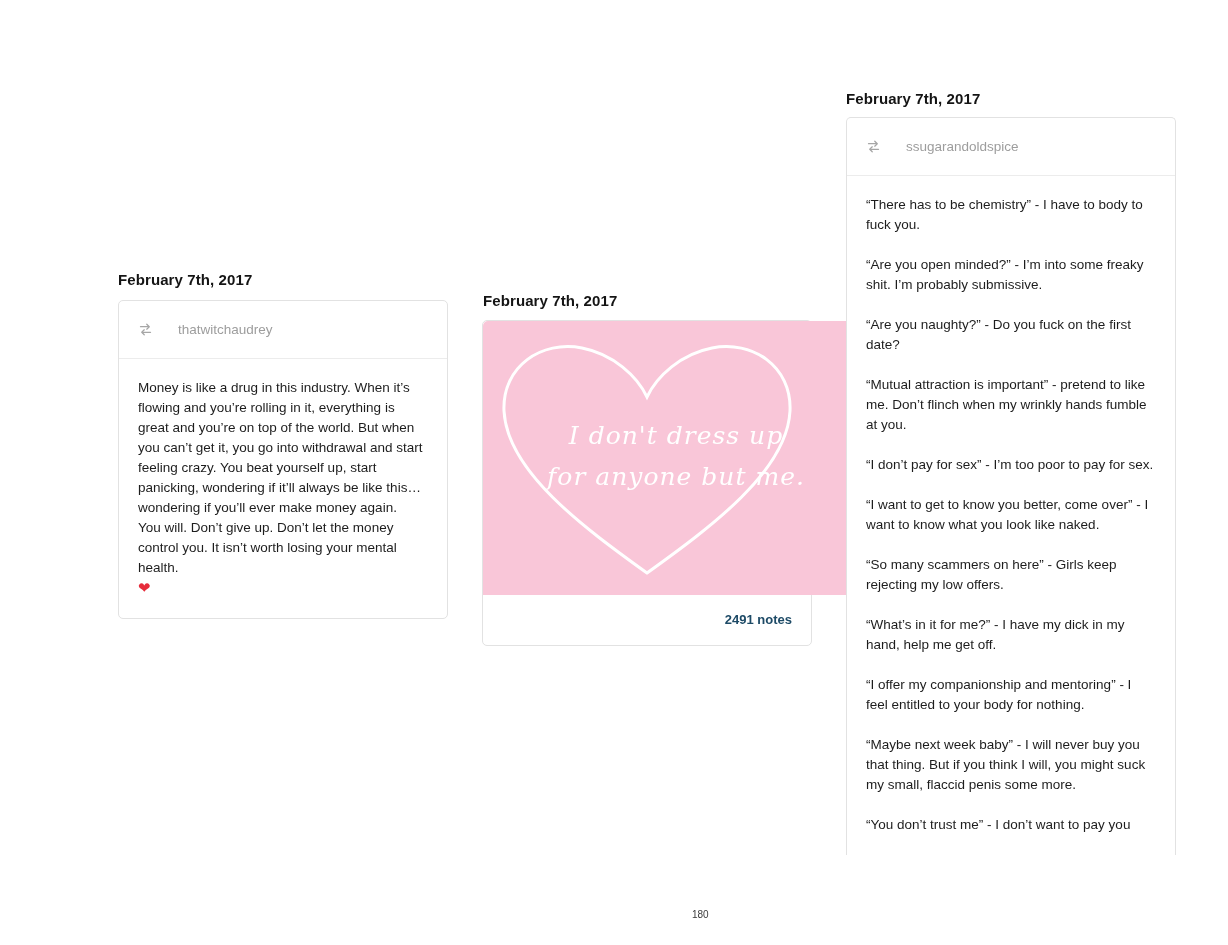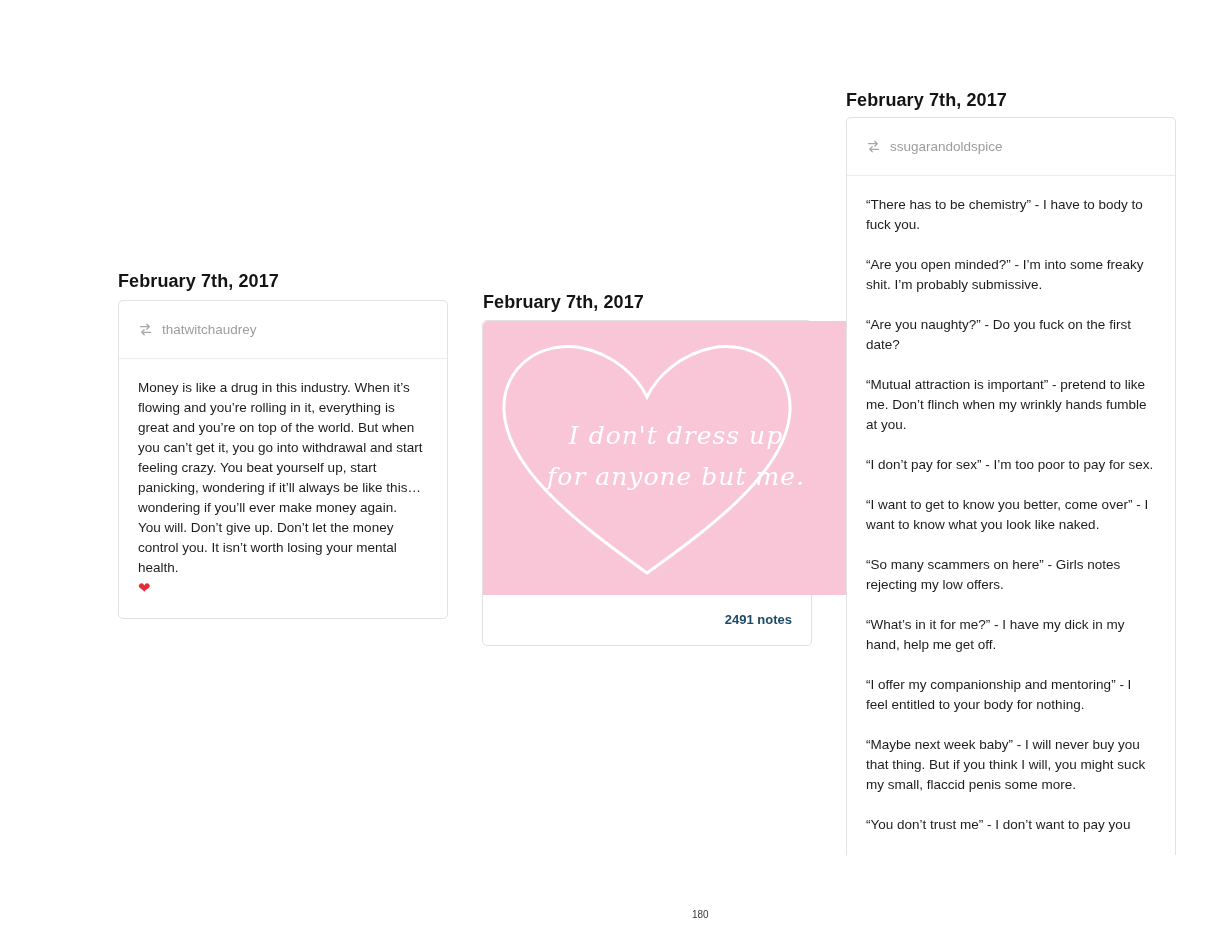--- a/index.html
+++ b/index.html
@@ -5,33 +5,33 @@
   html,body{margin:0;padding:0;background:#ffffff;}
   .page{
     position:relative;
     width:1228px;height:945px;
     background:#ffffff;
     font-family:"Liberation Sans",sans-serif;
     overflow:hidden;
   }
   .post-date{
     position:absolute;
-    font-size:18px;font-weight:700;color:#141414;
+    font-size:15px;font-weight:700;color:#141414;
     letter-spacing:.1px;
   }
   .card{
     position:absolute;
     width:330px;
     background:#ffffff;
     border:1px solid #e2e2e2;
     border-radius:5px;
     box-sizing:border-box;
   }
   .card-header{
-    display:flex;align-items:center;gap:9px;
+    display:flex;align-items:center;gap:25px;
     padding:0 19px;height:57px;
     border-bottom:1px solid #ececec;
   }
   .username{color:#9d9d9d;font-size:13.5px;}
   .card-body{
     padding:19px;
     font-size:13.5px;line-height:20px;color:#1d1d1d;
   }
   .card-body p{margin:0 0 20px;}
   .card-body p:last-child{margin-bottom:0;}
@@ -135,21 +135,21 @@
       </span>
       <span class="username">ssugarandoldspice</span>
     </div>
     <div class="card-body">
       <p>“There has to be chemistry” - I have to body to fuck you.</p>
       <p>“Are you open minded?” - I’m into some freaky shit. I’m probably submissive.</p>
       <p>“Are you naughty?” - Do you fuck on the first date?</p>
       <p>“Mutual attraction is important” - pretend to like me. Don’t flinch when my wrinkly hands fumble at you.</p>
       <p>“I don’t pay for sex” - I’m too poor to pay for sex.</p>
       <p>“I want to get to know you better, come over” - I want to know what you look like naked.</p>
-      <p>“So many scammers on here” - Girls notes rejecting my low offers.</p>
+      <p>“So many scammers on here” - Girls keep rejecting my low offers.</p>
       <p>“What’s in it for me?” - I have my dick in my hand, help me get off.</p>
       <p>“I offer my companionship and mentoring” - I feel entitled to your body for nothing.</p>
       <p>“Maybe next week baby” - I will never buy you that thing. But if you think I will, you might suck my small, flaccid penis some more.</p>
       <p>“You don’t trust me” - I don’t want to pay you</p>
     </div>
   </div>
 
   <div class="page-num">180</div>
 
 </div>

